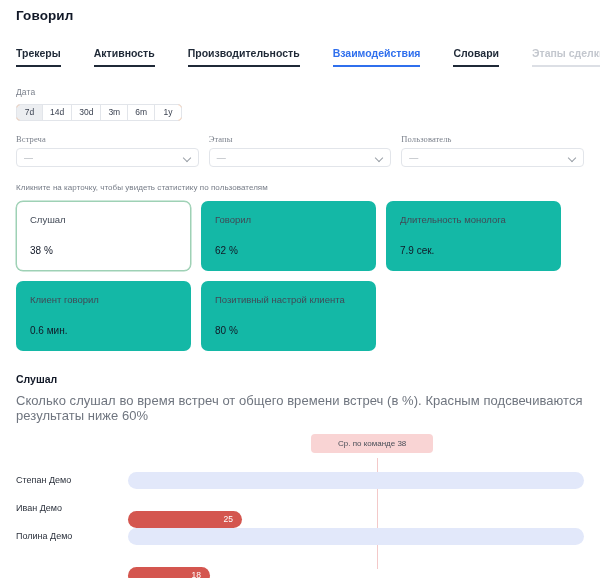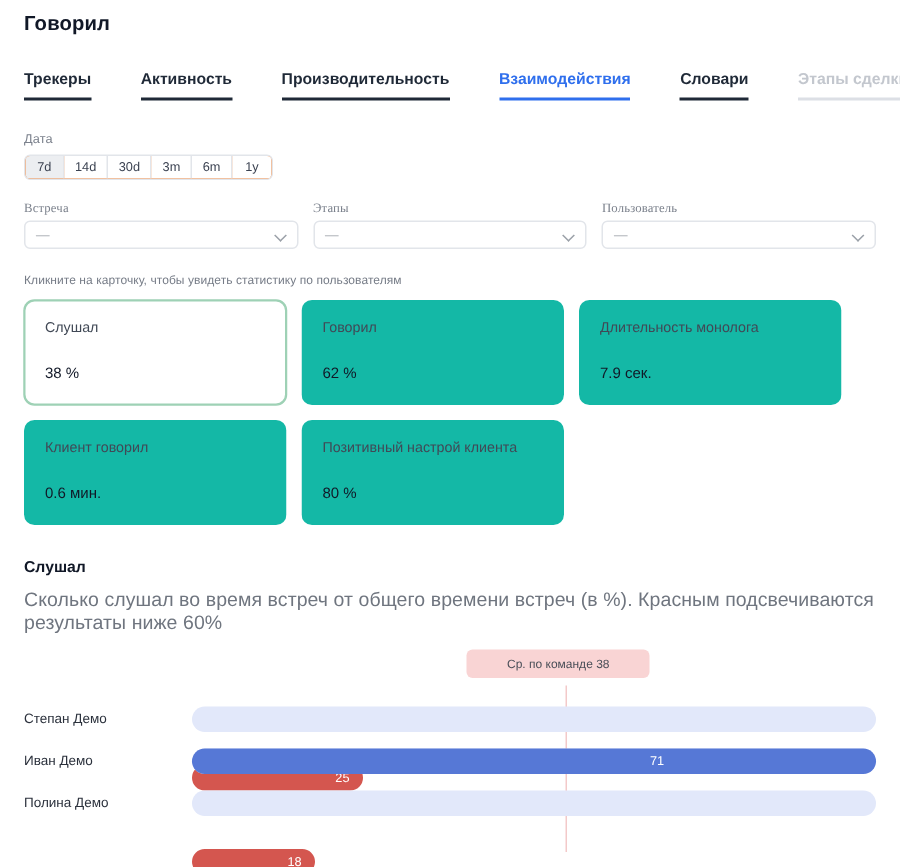--- a/index.html
+++ b/index.html
@@ -342,25 +342,20 @@
           <div class="bar-name">Степан Демо</div>
           <div class="bar-track">
             <div class="bar-fill low" style="width:25%">
               <span>25</span>
             </div>
           </div>
         </div>
 
         <div class="bar-row">
           <div class="bar-name">Иван Демо</div>
-          <div class="bar-track">
-            <div class="bar-fill high" style="width:100%">
-              <span style="position:absolute;right:calc(29% + 9px)">71</span>
-            </div>
-          </div>
         </div>
 
         <div class="bar-row">
           <div class="bar-name">Полина Демо</div>
           <div class="bar-track">
             <div class="bar-fill low" style="width:18%">
               <span>18</span>
             </div>
           </div>
         </div>

